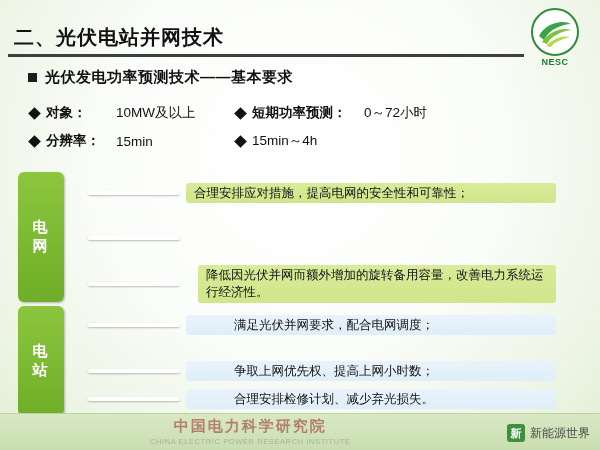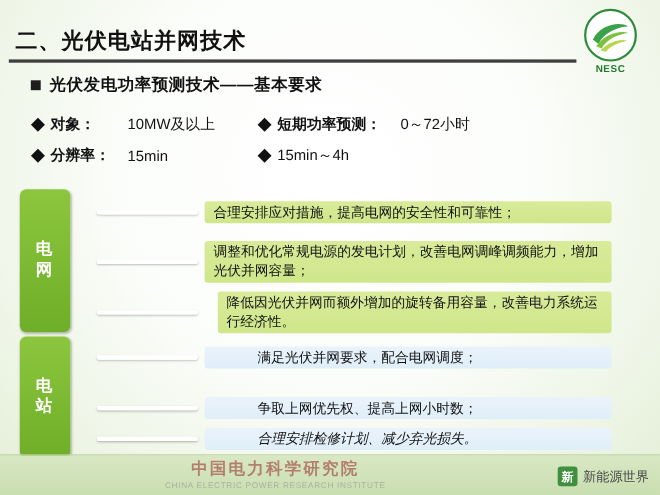--- a/index.html
+++ b/index.html
@@ -202,21 +202,20 @@
         </g>
         <g fill="#ccd9e0">
           <rect x="6" y="23" width="9" height="9"></rect>
             <rect x="22" y="21" width="9" height="11"></rect>
           <rect x="40" y="23" width="9" height="9"></rect>
             <rect x="58" y="22" width="9" height="10"></rect>
           <rect x="74" y="24" width="9" height="8"></rect>
         </g>
       </svg>
     </div>
-    <div class="rowtext green-bg" style="flex:1">调整和优化常规电源的发电计划，改善电网调峰调频能力，增加光伏并网容量；</div>
   </div>
 
   <div class="row" style="top:264px;width:468px;height:40px;gap:12px;">
     <div class="thumb">
       <svg class="tw" width="88" height="40" viewBox="0 0 88 40" preserveAspectRatio="none" aria-hidden="true">
         <rect width="88" height="40" fill="#a2bccb"></rect>
         <rect y="26" width="88" height="14" fill="#6e8068"></rect>
         <g stroke="#33414a" stroke-width="1.4">
           <line x1="10" y1="4" x2="10" y2="29"></line>
             <line x1="26" y1="2" x2="26" y2="29"></line>
@@ -269,21 +268,21 @@
         </g>
         <g fill="#4d6f96" opacity=".85">
           <polygon points="8,27 30,23 33,26 11,30"></polygon>
           <polygon points="44,27 66,23 69,26 47,30"></polygon>
         </g>
       </svg>
     </div>
     <div class="rowtext blue-bg" style="flex:1">争取上网优先权、提高上网小时数；</div>
   </div>
 
-  <div class="row" style="top:384px;width:468px;height:30px;font-style:italic;">
+  <div class="row" style="top:384px;width:468px;height:30px;">
     <div class="thumb">
       <svg class="tw" width="88" height="30" viewBox="0 0 88 30" preserveAspectRatio="none" aria-hidden="true">
         <rect width="88" height="30" fill="#93c6e6"></rect>
         <rect y="15" width="88" height="15" fill="#9fae86"></rect>
         <g fill="#2b4a72">
           <polygon points="3,19 25,15 29,19 7,23"></polygon>
           <polygon points="31,18 53,14 57,18 35,22"></polygon>
           <polygon points="59,19 81,15 85,19 63,23"></polygon>
         </g>
         <g fill="#51759c" opacity=".85">

